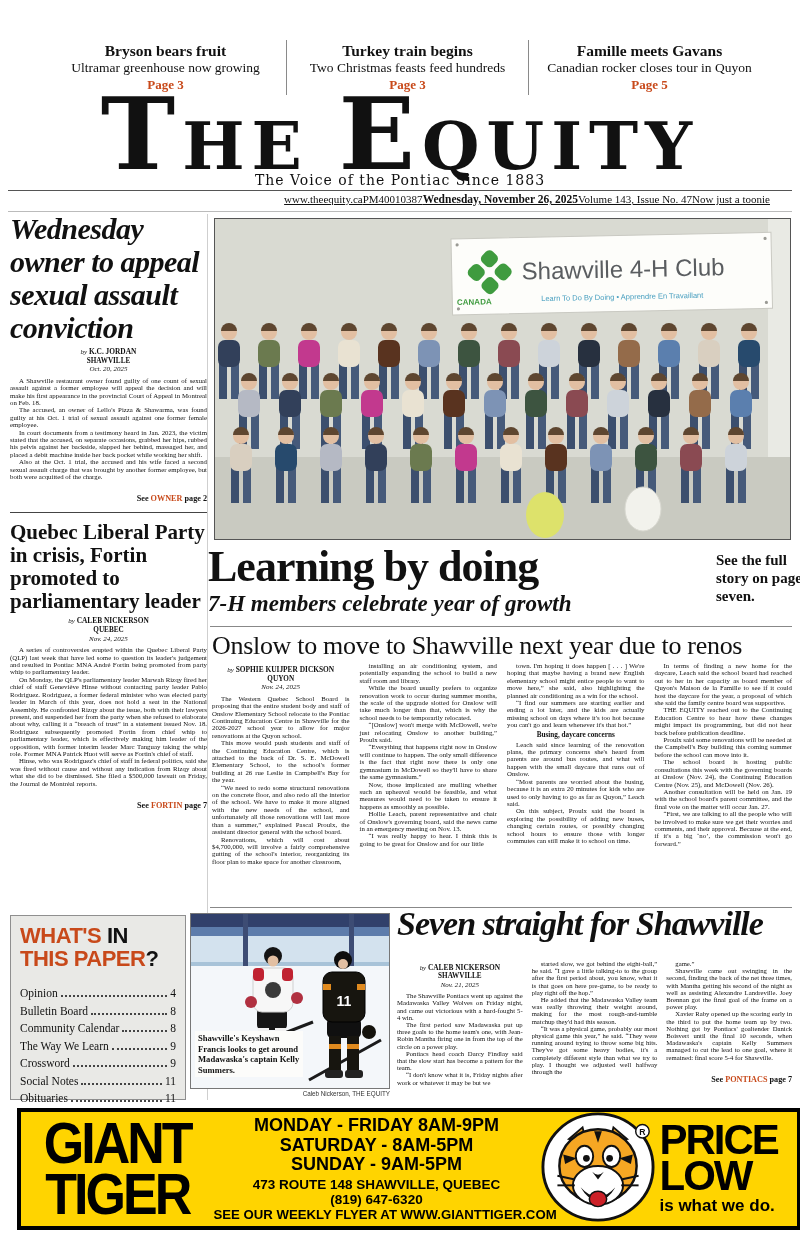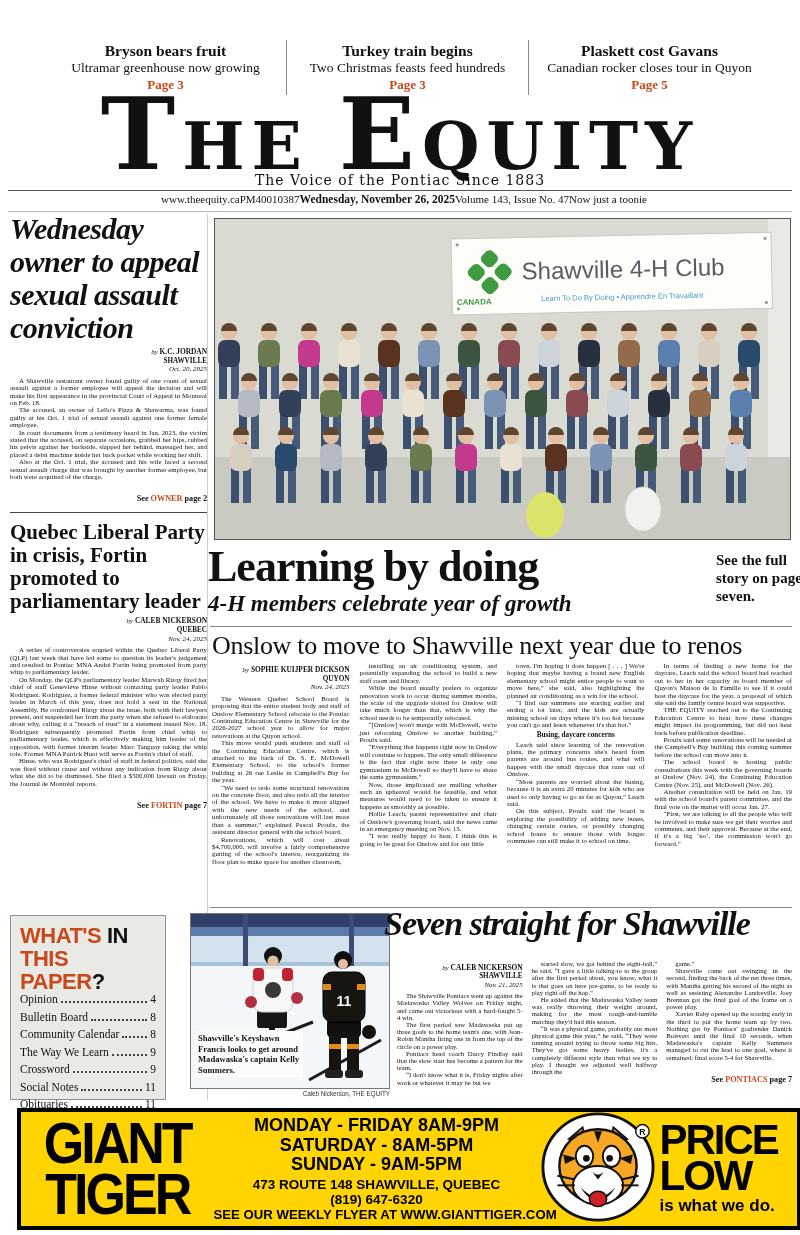--- a/index.html
+++ b/index.html
@@ -18,47 +18,47 @@
   .masthead{position:absolute;top:84px;left:0;width:800px;text-align:center;
             font-family:"DejaVu Serif",serif;font-weight:bold;text-transform:uppercase;
             font-size:66px;line-height:1;letter-spacing:7px;white-space:nowrap;}
   .mword{display:inline-block;}
   .mword::first-letter{font-size:100px;}
   .tagline{position:absolute;top:172px;left:0;width:800px;text-align:center;
            font-family:"DejaVu Serif",serif;font-size:14px;letter-spacing:1px;}
   .rule-a{position:absolute;top:190px;left:8px;right:8px;border-top:1.5px solid #555;}
   .rule-b{position:absolute;top:211px;left:8px;right:8px;border-top:1px solid #bbb;}
   .infobar{position:absolute;top:193px;left:38px;right:30px;display:flex;
-           justify-content:center;align-items:baseline;font-size:11px;}
+           justify-content:flex-end;align-items:baseline;font-size:11px;text-decoration:underline;}
   .infobar .date{font-weight:bold;font-size:11.5px;}
 
   
   .body-text p{margin:0;text-indent:9px;text-align:justify;font-size:6.8px;line-height:7.4px;}
-  .byline{text-align:right;font-size:7px;line-height:8.6px;margin:4px 0 3px;}
+  .byline{text-align:center;font-size:7px;line-height:8.6px;margin:4px 0 3px;}
   .byline .by{font-style:italic;}
   .byline .author{font-weight:bold;font-size:7.4px;}
   .byline .loc{font-weight:bold;font-size:7.2px;display:block;}
   .byline .date{font-style:italic;display:block;}
   .see-line{text-align:right;font-weight:bold;font-size:8.2px;margin-top:14px;}
   .accent{color:#c8491a;}
   .subhead-sm{font-weight:bold;text-align:center;font-size:7.2px;margin:2px 0;}
 
   
   .left-col{position:absolute;left:10px;top:212px;width:197px;height:698px;overflow:hidden;}
   .h-owner{font-style:italic;font-weight:bold;font-size:30px;line-height:33px;letter-spacing:-0.5px;}
   .col-divider{border:none;border-top:1px solid #444;margin:9px 0 8px;}
   .h-fortin{font-weight:bold;font-size:21px;line-height:23px;}
   .v-divider{position:absolute;left:207px;top:214px;height:886px;border-left:1px solid #cfcfcf;}
 
   
-  .whats-box{position:absolute;left:10px;top:915px;width:156px;height:185px;
+  .whats-box{position:absolute;left:10px;top:915px;width:176px;height:185px;
              background:#e9e9e6;border:1px solid #8f8f8f;padding:8px 9px;box-sizing:border-box;}
   .wi-title{font-family:"Liberation Sans",sans-serif;font-weight:bold;font-size:22px;
             line-height:23px;letter-spacing:-0.5px;}
-  .wi-list{margin-top:0;}
+  .wi-list{margin-top:17px;}
   .wi-row{display:flex;align-items:baseline;height:17.5px;font-size:11.5px;}
   .wi-dots{flex:1;border-bottom:2px dotted #444;margin:0 3px 3px;}
   .wi-page{font-size:11.5px;}
 
   
   .fourh-photo{position:absolute;left:214px;top:218px;width:577px;height:322px;
                border:1px solid #555;box-sizing:border-box;overflow:hidden;}
   
   .learning{position:absolute;left:208px;top:545px;width:578px;height:78px;}
   .h-learning{font-weight:bold;font-size:44px;line-height:44px;letter-spacing:-1px;}
@@ -75,21 +75,21 @@
   .onslow-cols .col{flex:1;}
   .rule-d{position:absolute;top:907px;left:210px;right:8px;border-top:1px solid #888;}
 
   
   .hockey-photo{position:absolute;left:190px;top:913px;width:200px;height:176px;
                 border:1px solid #777;box-sizing:border-box;overflow:hidden;}
   .hockey-caption{position:absolute;left:195px;top:1031px;width:102px;background:#fcfcfa;
                   font-weight:bold;font-size:8.6px;line-height:10.6px;padding:2px 3px;}
   .photo-credit{position:absolute;left:190px;top:1090px;width:200px;text-align:right;
                 font-family:"Liberation Sans",sans-serif;font-size:6.3px;color:#333;}
-  .h-pontiacs{position:absolute;left:384px;top:906px;width:395px;
+  .h-pontiacs{position:absolute;left:397px;top:906px;width:395px;
               font-style:italic;font-weight:bold;font-size:34px;line-height:36px;letter-spacing:-1px;}
   .pontiacs-cols{position:absolute;left:397px;top:960px;width:395px;height:132px;
                  display:flex;gap:9px;overflow:hidden;}
   .pontiacs-cols .col{flex:1;}
   .pontiacs-cols .body-text p,.pontiacs-cols .byline{font-size:6.7px;line-height:7.2px;}
   .pontiacs-cols .byline{font-size:6.9px;line-height:8.4px;}
 
   
   .ad{position:absolute;left:17px;top:1108px;width:784px;height:122px;box-sizing:border-box;
       background:#ffd400;border:4px solid #000;display:flex;align-items:center;
@@ -119,21 +119,21 @@
         <div class="t-page">Page 3</div>
       </div>
 
       <div class="teaser">
         <div class="t-title">Turkey train begins</div>
         <div class="t-sub">Two Christmas feasts feed hundreds</div>
         <div class="t-page">Page 3</div>
       </div>
 
       <div class="teaser">
-        <div class="t-title">Plaskett cost Gavans</div>
+        <div class="t-title">Famille meets Gavans</div>
         <div class="t-sub">Canadian rocker closes tour in Quyon</div>
         <div class="t-page">Page 5</div>
       </div>
     </div>
 
   <div class="masthead">
     <span class="mword">The</span>
     <span class="mword">Equity</span>
   </div>
   <div class="tagline">The Voice of the Pontiac Since 1883</div>
@@ -311,21 +311,21 @@
           <use href="#person" x="476" y="220" color="#8a4a52"></use>
           <use href="#person" x="521" y="220" color="#cdd3da"></use>
         </g>
       <ellipse cx="330" cy="296" rx="19" ry="23" fill="#dde26b"></ellipse>
       <ellipse cx="428" cy="290" rx="18" ry="22" fill="#f2f2ec" stroke="#d8d8d0"></ellipse>
     </svg>
   </div>
 
   <div class="learning">
     <div class="h-learning">Learning by doing</div>
-    <div class="h-learning-sub">4-H members celebrate year of growth</div>
+    <div class="h-learning-sub">7-H members celebrate year of growth</div>
     <div class="learning-note">See the full story on page seven.</div>
   </div>
   <div class="rule-c"></div>
 
   <div class="h-onslow">Onslow to move to Shawville next year due to renos</div>
   <div class="onslow-cols">
     <div class="col body-text">
       <div class="byline">
         <span class="by">by</span>
         <span class="author">SOPHIE KUIJPER DICKSON</span>

